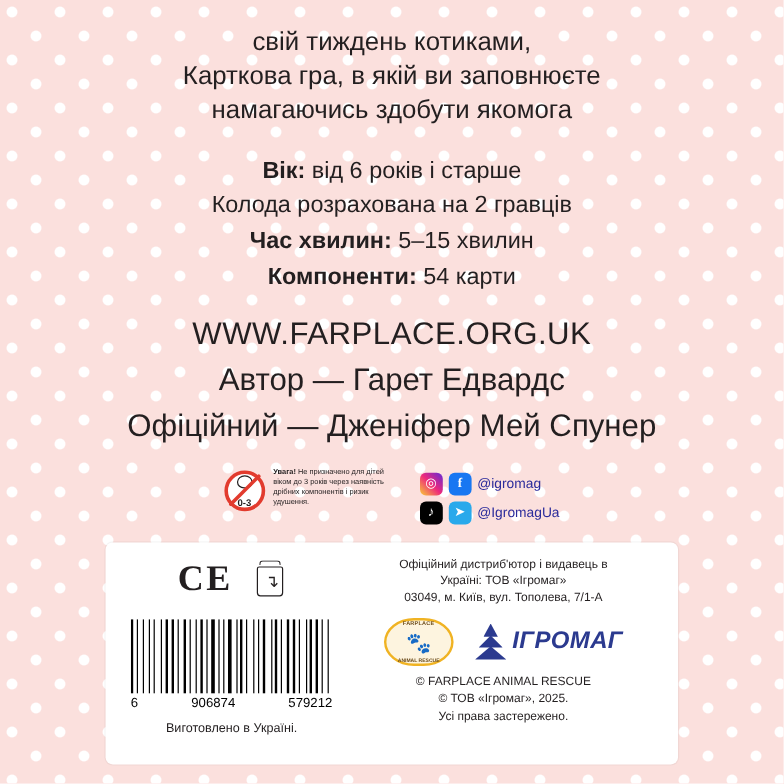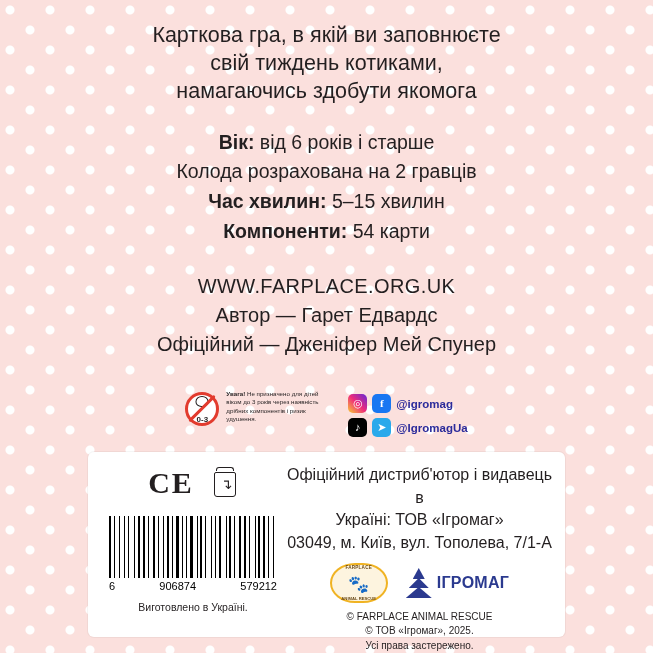--- a/index.html
+++ b/index.html
@@ -44,23 +44,23 @@
     text-align: center;
     color: #231f20;
     font-size: 19.5px;
     line-height: 1.52;
     margin-top: 22px;
   }
   .specs b { font-weight: bold; }
   .credits {
     text-align: center;
     color: #231f20;
-    font-size: 20px;
+    font-size: 26px;
     line-height: 1.45;
-    margin-top: 26px;
+    margin-top: 14px;
   }
   .site {
     letter-spacing: 0.4px;
   }
 
   
   .lower {
     position: absolute;
     left: 0;
     right: 0;
@@ -153,21 +153,21 @@
     font-size: 11px;
     line-height: 1;
   }
   .si.ig { background: linear-gradient(45deg,#f9ce34,#ee2a7b,#6228d7); }
   .si.fb { background: #1877f2; font-weight: bold; font-family: "Liberation Serif", serif; }
   .si.tt { background: #010101; }
   .si.tg { background: #29a9eb; }
   .social-handle {
     font-size: 11.5px;
     color: #2b2b9b;
-    font-weight: bold;
+    font-weight: normal;
   }
 
   
   .panel {
     position: absolute;
     left: 88px;
     right: 88px;
     top: 452px;
     bottom: 16px;
     background: #ffffff;
@@ -262,21 +262,21 @@
   }
   .panel-right {
     flex: 1;
     display: flex;
     flex-direction: column;
     align-items: center;
     text-align: center;
     padding-top: 2px;
   }
   .distributor {
-    font-size: 16px;
+    font-size: 10px;
     line-height: 1.42;
     color: #231f20;
   }
   .logos {
     display: flex;
     align-items: center;
     gap: 18px;
     margin-top: 8px;
   }
   .logo-far {
@@ -353,42 +353,43 @@
   .logo-igro .mark .m3 {
     position: absolute;
     left: 0;
     top: 19px;
     width: 26px;
     height: 11px;
     background: #2b3a8f;
     clip-path: polygon(50% 0, 100% 100%, 0 100%);
   }
   .logo-igro .txt {
-    font-size: 16px;
+    font-size: 20px;
     font-weight: bold;
     color: #2b3a8f;
     letter-spacing: 0.3px;
+    font-style: italic;
   }
   .copyright {
     font-size: 10px;
     line-height: 1.45;
     color: #231f20;
     margin-top: 7px;
   }
 </style>
 </head>
 <body>
 
 <div class="page">
 
   <div class="content">
 
     <div class="intro">
+      <div>свій тиждень котиками,</div>
       <div>Карткова гра, в якій ви заповнюєте</div>
-      <div>свій тиждень котиками,</div>
       <div>намагаючись здобути якомога</div>
     </div>
 
     <div class="specs">
       <div>
         <b>Вік:</b><span> від 6 років і старше</span>
       </div>
       <div>Колода розрахована на 2 гравців</div>
       <div>
         <b>Час хвилин:</b><span> 5–15 хвилин</span>

